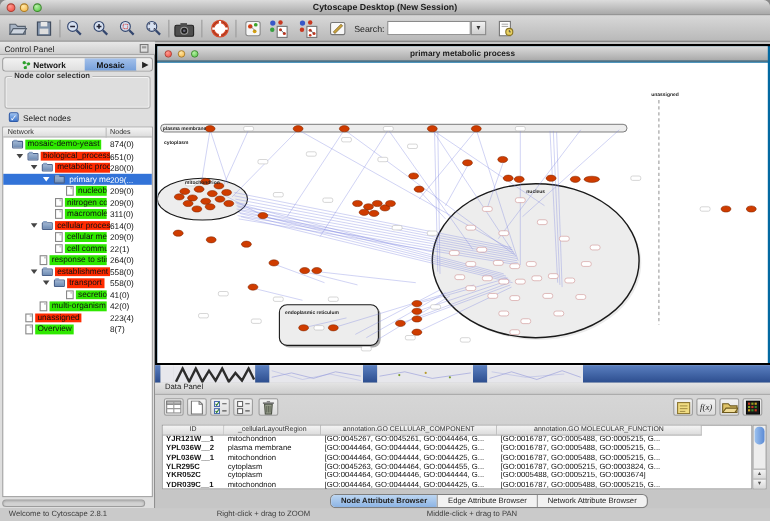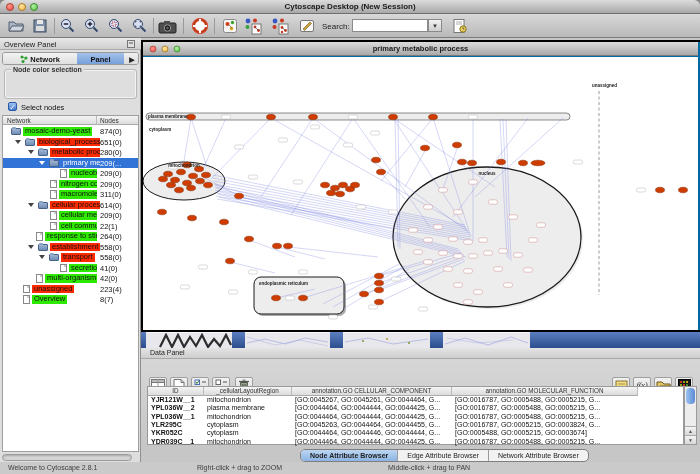--- a/index.html
+++ b/index.html
@@ -72,21 +72,21 @@
   .complabel{font-size:4.5px;font-weight:bold;fill:#222;}
   
   .strip{position:absolute;left:141px;top:332px;width:559px;height:16px;background:#c9c9c9;}
   .strip .seg{position:absolute;top:0;height:16px;}
   .bluebar{background:linear-gradient(#5a7fc0,#2c4d8e);}
   .thumb{background:#e7e7ec;border-top:1px solid #f6f6f6;}
   
   .dpanel{position:absolute;left:141px;top:348px;width:559px;height:100px;background:linear-gradient(#d8d8d8,#c6c6c6);}
   .dptitle{position:absolute;left:0;top:0;width:559px;height:11px;background:linear-gradient(#e4e4e4,#cecece);border-bottom:1px solid #a8a8a8;}
   .dptitle span{position:absolute;left:9px;top:1px;font-size:7px;color:#222;}
-  .dicon{position:absolute;top:14px;width:18px;height:16px;background:linear-gradient(#f2f2f2,#dcdcdc);border:1px solid #9f9f9f;border-radius:2px;display:flex;align-items:center;justify-content:center;margin-top:15px;}
+  .dicon{position:absolute;top:14px;width:18px;height:16px;background:linear-gradient(#f2f2f2,#dcdcdc);border:1px solid #9f9f9f;border-radius:2px;display:flex;align-items:center;justify-content:center;}
   .dtable{position:absolute;left:6px;top:38px;width:537px;height:59px;background:#fff;border:1px solid #9a9a9a;}
   .dth{position:absolute;top:0;height:8.5px;background:linear-gradient(#f4f4f4,#dcdcdc);border-right:1px solid #bbb;border-bottom:1px solid #aaa;font-size:6.3px;color:#333;text-align:center;line-height:8.5px;overflow:hidden;white-space:nowrap;}
   .dtr{position:absolute;left:0;width:535px;height:8.3px;}
   .dtd{position:absolute;top:0;height:8.3px;font-size:7px;color:#111;line-height:8.3px;white-space:nowrap;overflow:hidden;padding-left:3px;}
   .dtd.id{font-weight:bold;}
   .vscroll{position:absolute;left:543px;top:38px;width:13px;height:59px;background:#ededed;border:1px solid #9a9a9a;}
   .vthumb{position:absolute;left:1px;top:1px;width:9px;height:16px;background:linear-gradient(90deg,#9cc2f0,#5b8ad4);border-radius:4px;}
   .varr{position:absolute;left:0px;width:11px;height:9px;font-size:5px;color:#555;text-align:center;line-height:9px;background:linear-gradient(#f4f4f4,#d8d8d8);border-top:1px solid #aaa;}
   
   .btabs{position:absolute;left:300px;top:449px;height:13px;display:flex;border:1px solid #7f7f7f;border-radius:5px;overflow:hidden;background:#f2f2f2;}
@@ -221,32 +221,32 @@
           <line x1="4" y1="6" x2="10" y2="6" stroke="#999" stroke-width=".8"></line>
           <circle cx="11" cy="11" r="3.2" fill="#e8d060" stroke="#8a7420"></circle>
           <line x1="11" y1="11" x2="11" y2="9.2" stroke="#444" stroke-width=".8"></line>
           <line x1="11" y1="11" x2="12.4" y2="11" stroke="#444" stroke-width=".8"></line>
         </svg>
       </div>
   </div>
 
   <div class="cpanel">
     <div class="cphead">
-      <span class="t">Overview Panel</span>
+      <span class="t">Control Panel</span>
       <span class="floaticon"></span>
     </div>
     <div class="cptabs">
       <div class="cptab tab-net"><svg width="8" height="8" style="vertical-align:-1px">
             <circle cx="2" cy="2" r="1.5" fill="#2ca02c"></circle>
             <circle cx="6" cy="3" r="1.5" fill="#2ca02c"></circle>
             <circle cx="3" cy="6.5" r="1.5" fill="#2ca02c"></circle>
             <line x1="2" y1="2" x2="6" y2="3" stroke="#2ca02c" stroke-width=".6"></line>
             <line x1="6" y1="3" x2="3" y2="6.5" stroke="#2ca02c" stroke-width=".6"></line>
           </svg> <span>Network</span></div>
-      <div class="cptab tab-mos"><span>Panel</span></div>
+      <div class="cptab tab-mos"><span>Mosaic</span></div>
       <div class="cptab tab-arr">▶</div>
     </div>
     <div class="groupbox">
       <span class="grouptitle">Node color selection</span>
     </div>
     <div class="checkrow">
       <span class="checkbox">✓</span>
       <span class="checklbl">Select nodes</span>
     </div>
     <div class="treewrap">

